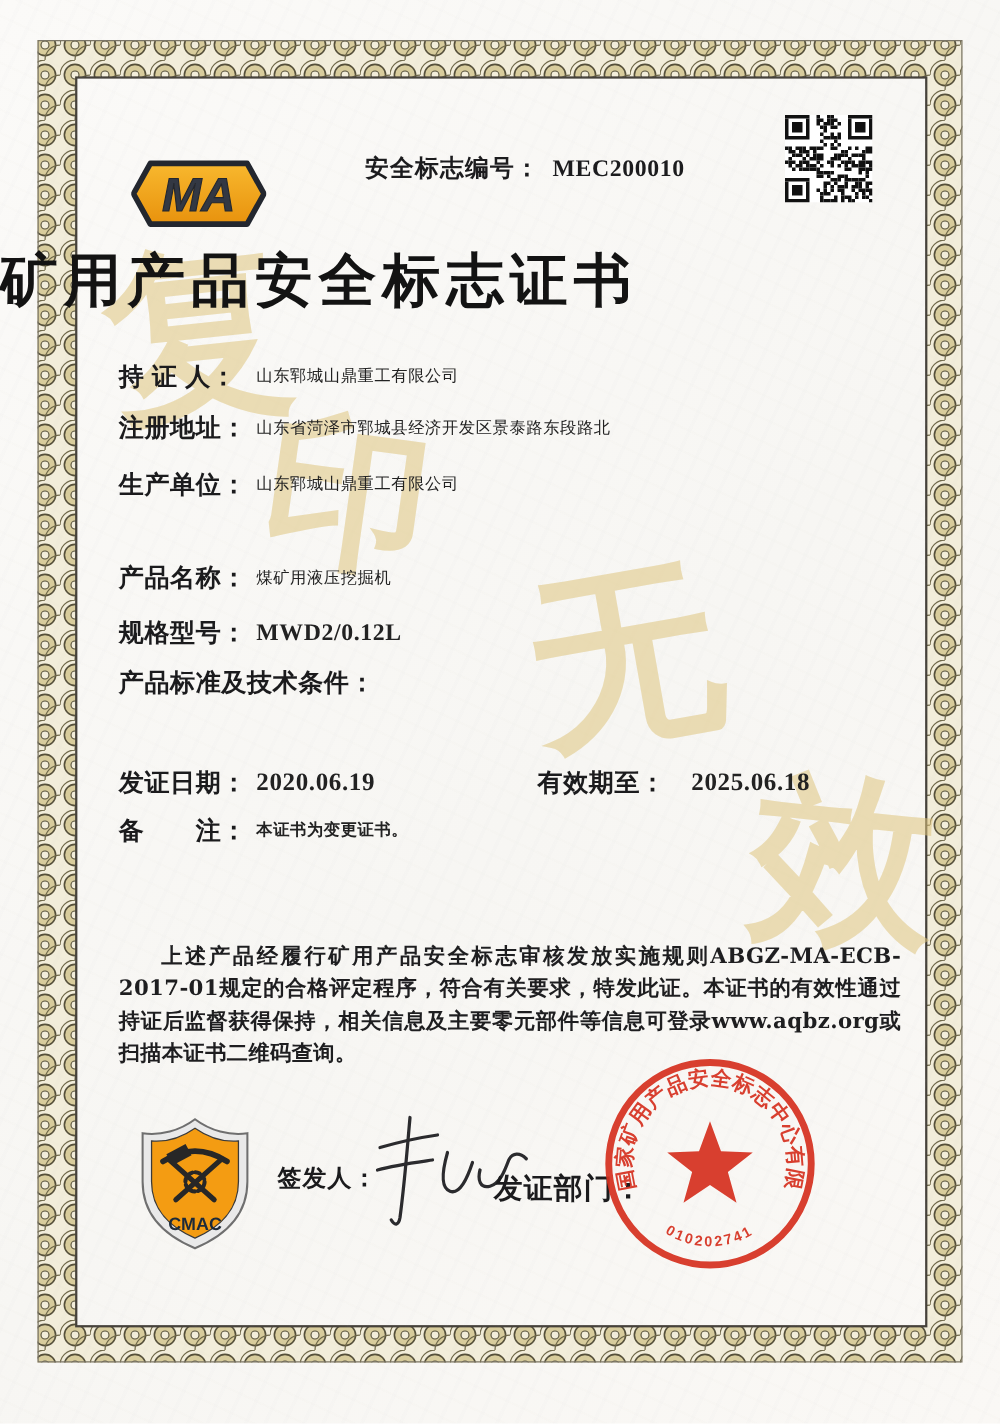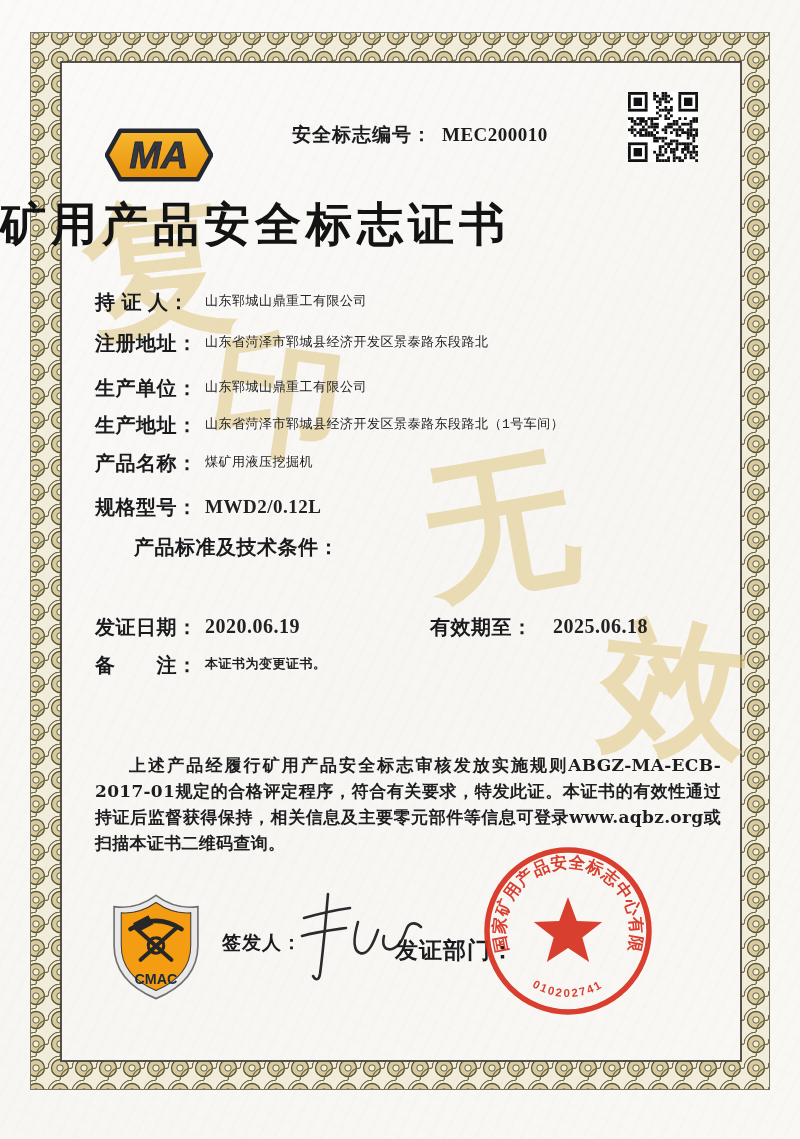--- a/index.html
+++ b/index.html
@@ -24,21 +24,21 @@
   .title{position:absolute;left:0;top:194px;width:800px;text-align:left;font-size:46px;font-weight:900;
     font-family:"Liberation Serif",serif;color:#131313;letter-spacing:5px;margin:0;}
   
   .row{position:absolute;left:95px;width:630px;display:flex;align-items:flex-start;}
   .row .lbl{flex:0 0 110px;font-weight:800;font-size:20px;color:#1b1b1d;letter-spacing:.5px;line-height:24px;white-space:nowrap;}
   .row .val{font-family:Liberation Mono, monospace;font-size:13px;color:#222;line-height:23px;letter-spacing:.5px;}
   .r0{top:290px}.r1{top:331px}.r2{top:376px}.r3{top:413px}.r4{top:451px}.r5{top:495px}
   .r6{top:535px}.r7{top:575px}.r8{top:615px}.r9{top:653px}
   .r3 .val{max-width:518px;}
   .r5 .val{font-family:Liberation Serif, serif;font-weight:700;font-size:19px;letter-spacing:.5px;text-align:center;}
-  .r6 .lbl{flex:0 0 auto;margin-right:14px;margin-left:39px;}
+  .r6 .lbl{flex:0 0 auto;margin-right:14px;}
   .r6 .val{font-family:"Liberation Sans",sans-serif;font-weight:700;font-size:16.5px;letter-spacing:.2px;padding-top:2px;}
   .r8 .val,.val-date{font-family:"Liberation Serif",serif;font-weight:700;font-size:20px;letter-spacing:.5px;}
   .lbl-valid{position:absolute;left:335px;top:0;font-weight:800;font-size:20px;color:#1b1b1d;white-space:nowrap;}
   .val-valid{position:absolute;left:458px;top:0;}
   .r9 .val{font-weight:600;}
   
   .statement{position:absolute;left:95px;top:752px;width:626px;font-family:"DejaVu Serif",serif;font-weight:700;
     font-size:17px;line-height:26px;color:#1e1e20;text-align:justify;text-indent:2em;letter-spacing:.3px;margin:0;}
   
   .cmac{position:absolute;left:110px;top:892px;}
@@ -318,24 +318,20 @@
     <span class="val">山东郓城山鼎重工有限公司</span>
   </div>
   <div class="row r1">
     <span class="lbl">注册地址：</span>
     <span class="val">山东省菏泽市郓城县经济开发区景泰路东段路北</span>
   </div>
   <div class="row r2">
     <span class="lbl">生产单位：</span>
     <span class="val">山东郓城山鼎重工有限公司</span>
   </div>
-  <div class="row r3">
-    <span class="lbl">生产地址：</span>
-    <span class="val">山东省菏泽市郓城县经济开发区景泰路东段路北（1号车间）</span>
-  </div>
   <div class="row r4">
     <span class="lbl">产品名称：</span>
     <span class="val">煤矿用液压挖掘机</span>
   </div>
   <div class="row r5">
     <span class="lbl">规格型号：</span>
     <span class="val">MWD2/0.12L</span>
   </div>
   <div class="row r6">
     <span class="lbl">产品标准及技术条件：</span>

